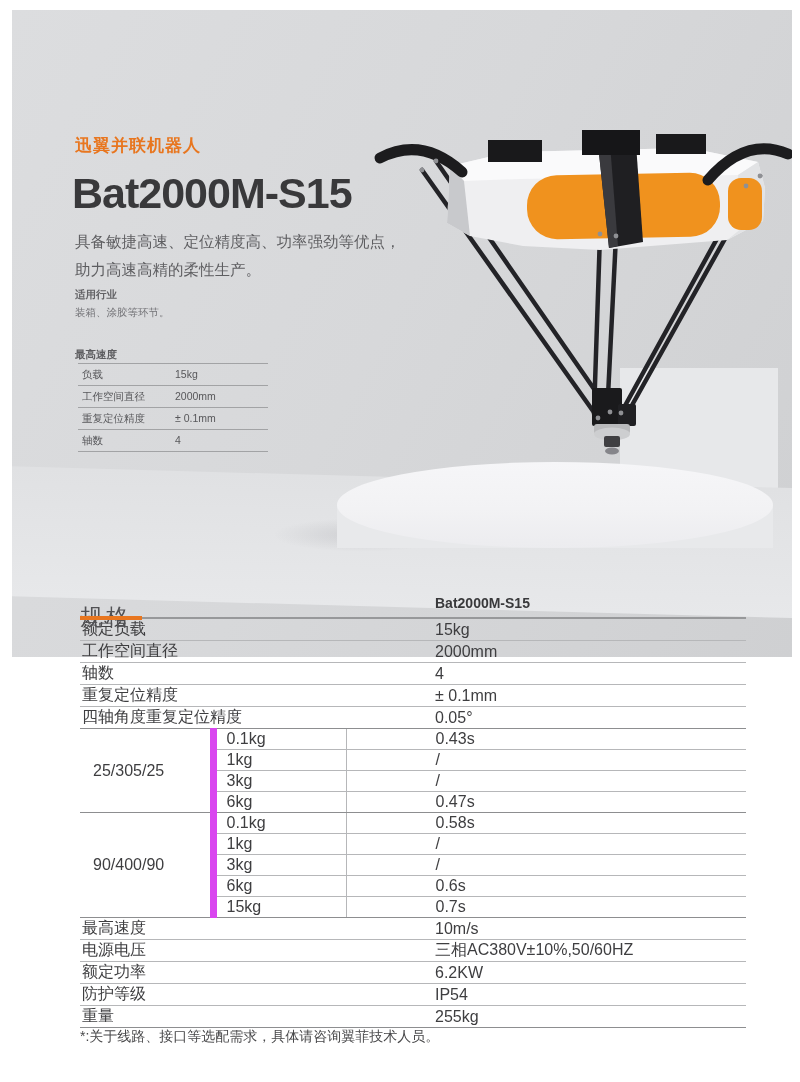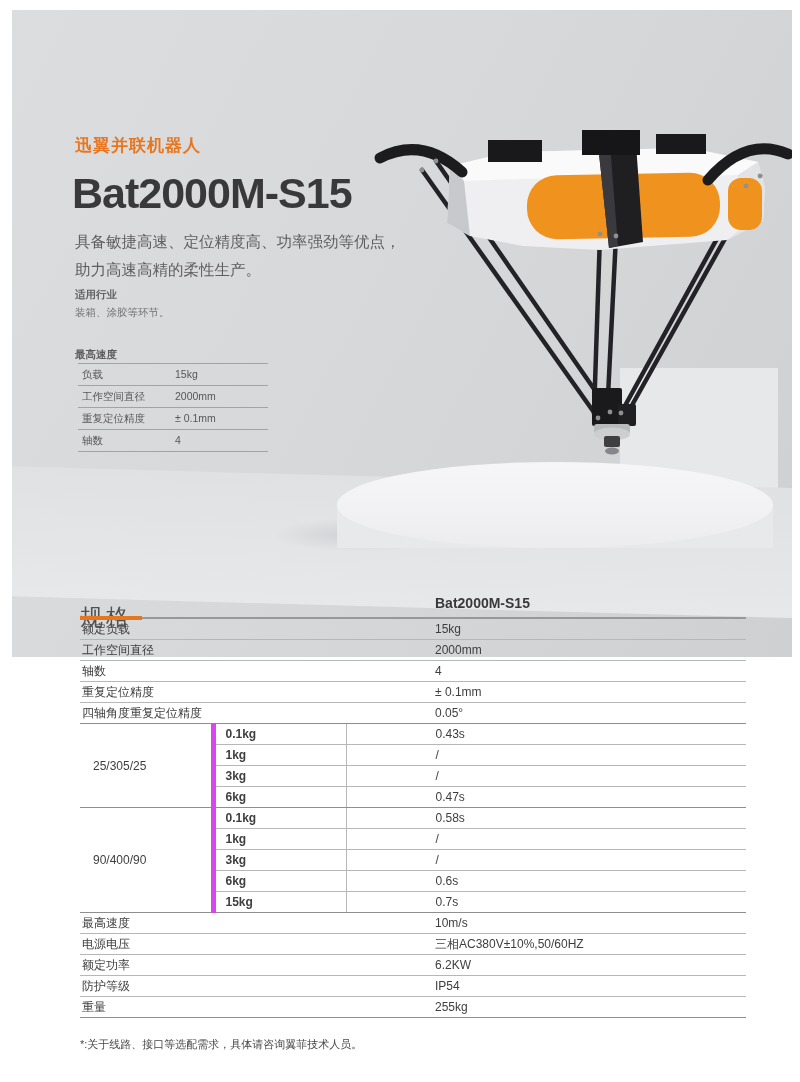--- a/index.html
+++ b/index.html
@@ -41,29 +41,29 @@
   .feat-value{position:absolute;left:97px;}
 
   
   .spec{position:absolute;left:80px;top:586px;width:666px;color:#3e3e40;}
   .spec-header{position:relative;height:31px;}
   .spec-title{position:absolute;left:0;top:16px;font-size:23px;color:#515154;letter-spacing:3px;}
   .spec-model{position:absolute;left:355px;top:9px;font-size:14px;font-weight:bold;color:#39393b;}
   .spec-rule{position:relative;height:2px;background:#97989a;}
   .spec-rule-accent{position:absolute;left:0;top:-1px;width:62px;height:4px;background:var(--accent,#E8761F);}
   table.spec-table{width:666px;border-collapse:collapse;table-layout:fixed;}
-  .spec-table td{height:20px;font-size:12px;color:#3e3e40;border-bottom:1px solid #b6b7b9;
+  .spec-table td{height:20px;font-size:16px;color:#3e3e40;border-bottom:1px solid #b6b7b9;
     vertical-align:middle;padding:0;margin-top:24px;}
   td.lbl{padding-left:2px;}
   td.grp{padding-left:13px;}
-  td.sub{padding-left:10px;border-left:5px solid #d946ef;font-weight:bold;}
+  td.sub{padding-left:10px;border-left:7px solid #d946ef;}
   td.val{padding-left:89px;}
   td.vdiv{border-left:1px solid #b6b7b9;}
   .strong{border-bottom-color:#8d8e90 !important;}
-  .footnote{margin-top:19px;font-size:11px;color:#48484a;}
+  .footnote{margin-top:0;font-size:14px;color:#48484a;}
 </style>
 </head>
 <body>
 
 <div class="hero">
   <div class="step-block"></div>
   <div class="floor"></div>
   <div class="ped-shadow"></div>
   <div class="ped-side"></div>
   <div class="ped-top"></div>

